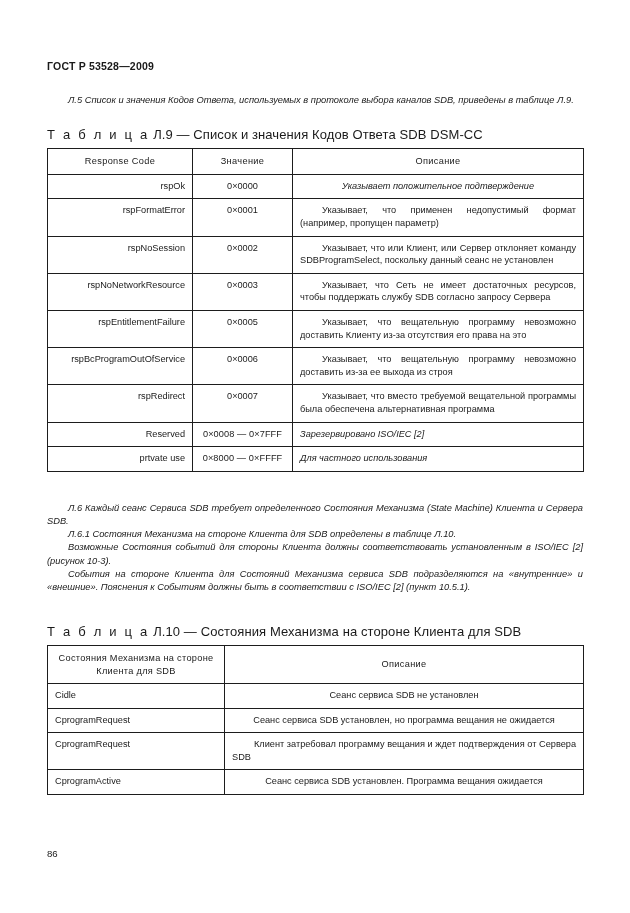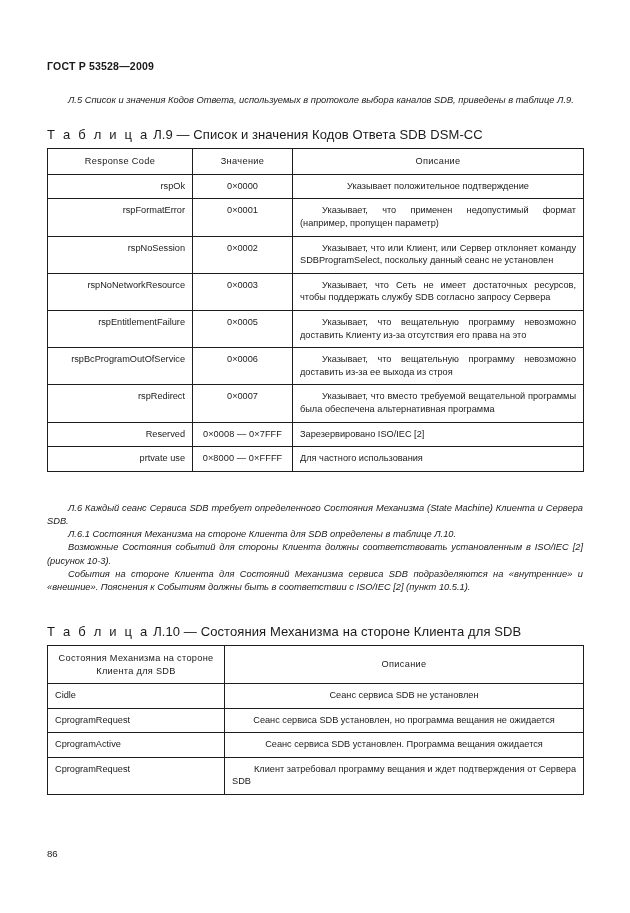--- a/index.html
+++ b/index.html
@@ -95,20 +95,21 @@
     text-align: center;
   }
   .t9 td.descr {
     text-align: justify;
     text-justify: inter-word;
     text-indent: 22px;
   }
   .t9 td.descr.noindent {
     text-indent: 0;
     text-align: left;
+    font-style: italic;
   }
   .t9 td.value.range {
     letter-spacing: 0.1px;
     white-space: nowrap;
   }
   .t9 tr.short td { height: 11px; }
 
   
   .t10 col.c1 { width: 177px; }
   .t10 col.c2 { width: 359px; }
@@ -235,27 +236,27 @@
       <tbody>
         <tr>
           <td class="state">Cidle</td>
           <td class="descr center">Сеанс сервиса SDB не установлен</td>
         </tr>
         <tr>
           <td class="state">CprogramRequest</td>
           <td class="descr center">Сеанс сервиса SDB установлен, но программа вещания не ожидается</td>
         </tr>
         <tr>
+          <td class="state">CprogramRequest</td>
+          <td class="descr">Клиент затребовал программу вещания и ждет подтверждения от Сервера SDB</td>
+        </tr>
+        <tr>
           <td class="state">CprogramActive</td>
           <td class="descr center">Сеанс сервиса SDB установлен. Программа вещания ожидается</td>
         </tr>
-        <tr>
-          <td class="state">CprogramRequest</td>
-          <td class="descr">Клиент затребовал программу вещания и ждет подтверждения от Сервера SDB</td>
-        </tr>
       </tbody>
     </table>
 
   </div>
 
   <div class="page-number">86</div>
 
 </div>
 
 </body></html>

